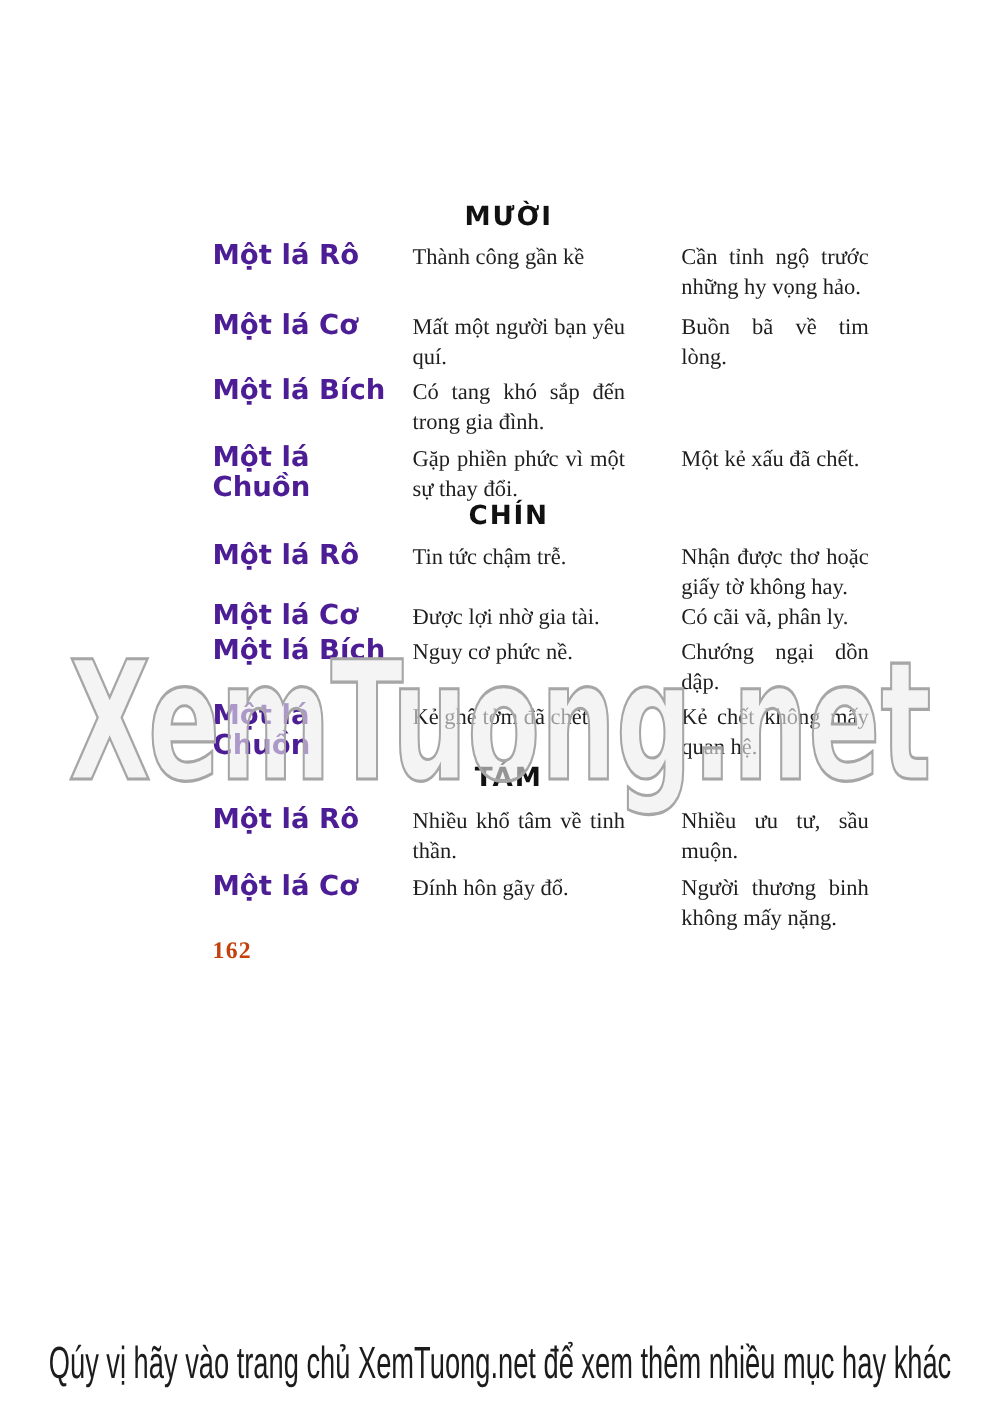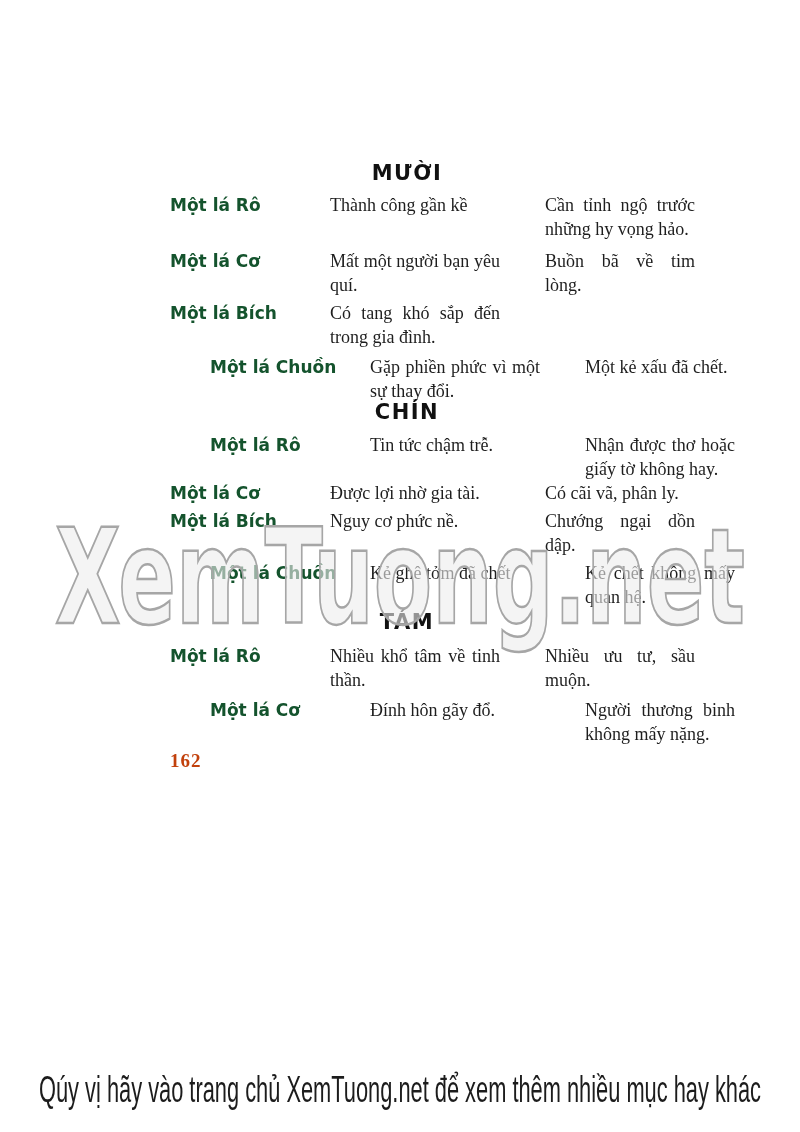--- a/index.html
+++ b/index.html
@@ -30,28 +30,28 @@
   }
   .sec-title.tight-top{margin-top:-4px;}
   .sec-title.muoi{margin-bottom:7px;}
   .sec-title.tam{margin-bottom:9px;}
   .row{
     display:grid;
     grid-template-columns:160px 215px 150px;
     margin-bottom:4px;
   }
   .row.gap-lg{margin-bottom:8px;}
-  .row.gap-none{margin-bottom:0;margin-left:40px;}
+  .row.gap-none{margin-bottom:0;}
   .row.gap-md{margin-bottom:6px;}
   .c1{
     font-family:"DejaVu Sans", sans-serif;
     font-weight:bold;
-    font-size:17px;
+    font-size:22px;
     line-height:24px;
-    color:#14532d;
+    color:#4c1d95;
   }
   .c2,.c3{
     font-size:18px;
     line-height:24px;
     text-align:justify;
     text-align-last:left;
     color:#1e1e1e;
   }
   .c2{padding-right:45px;}
   .page-number{

